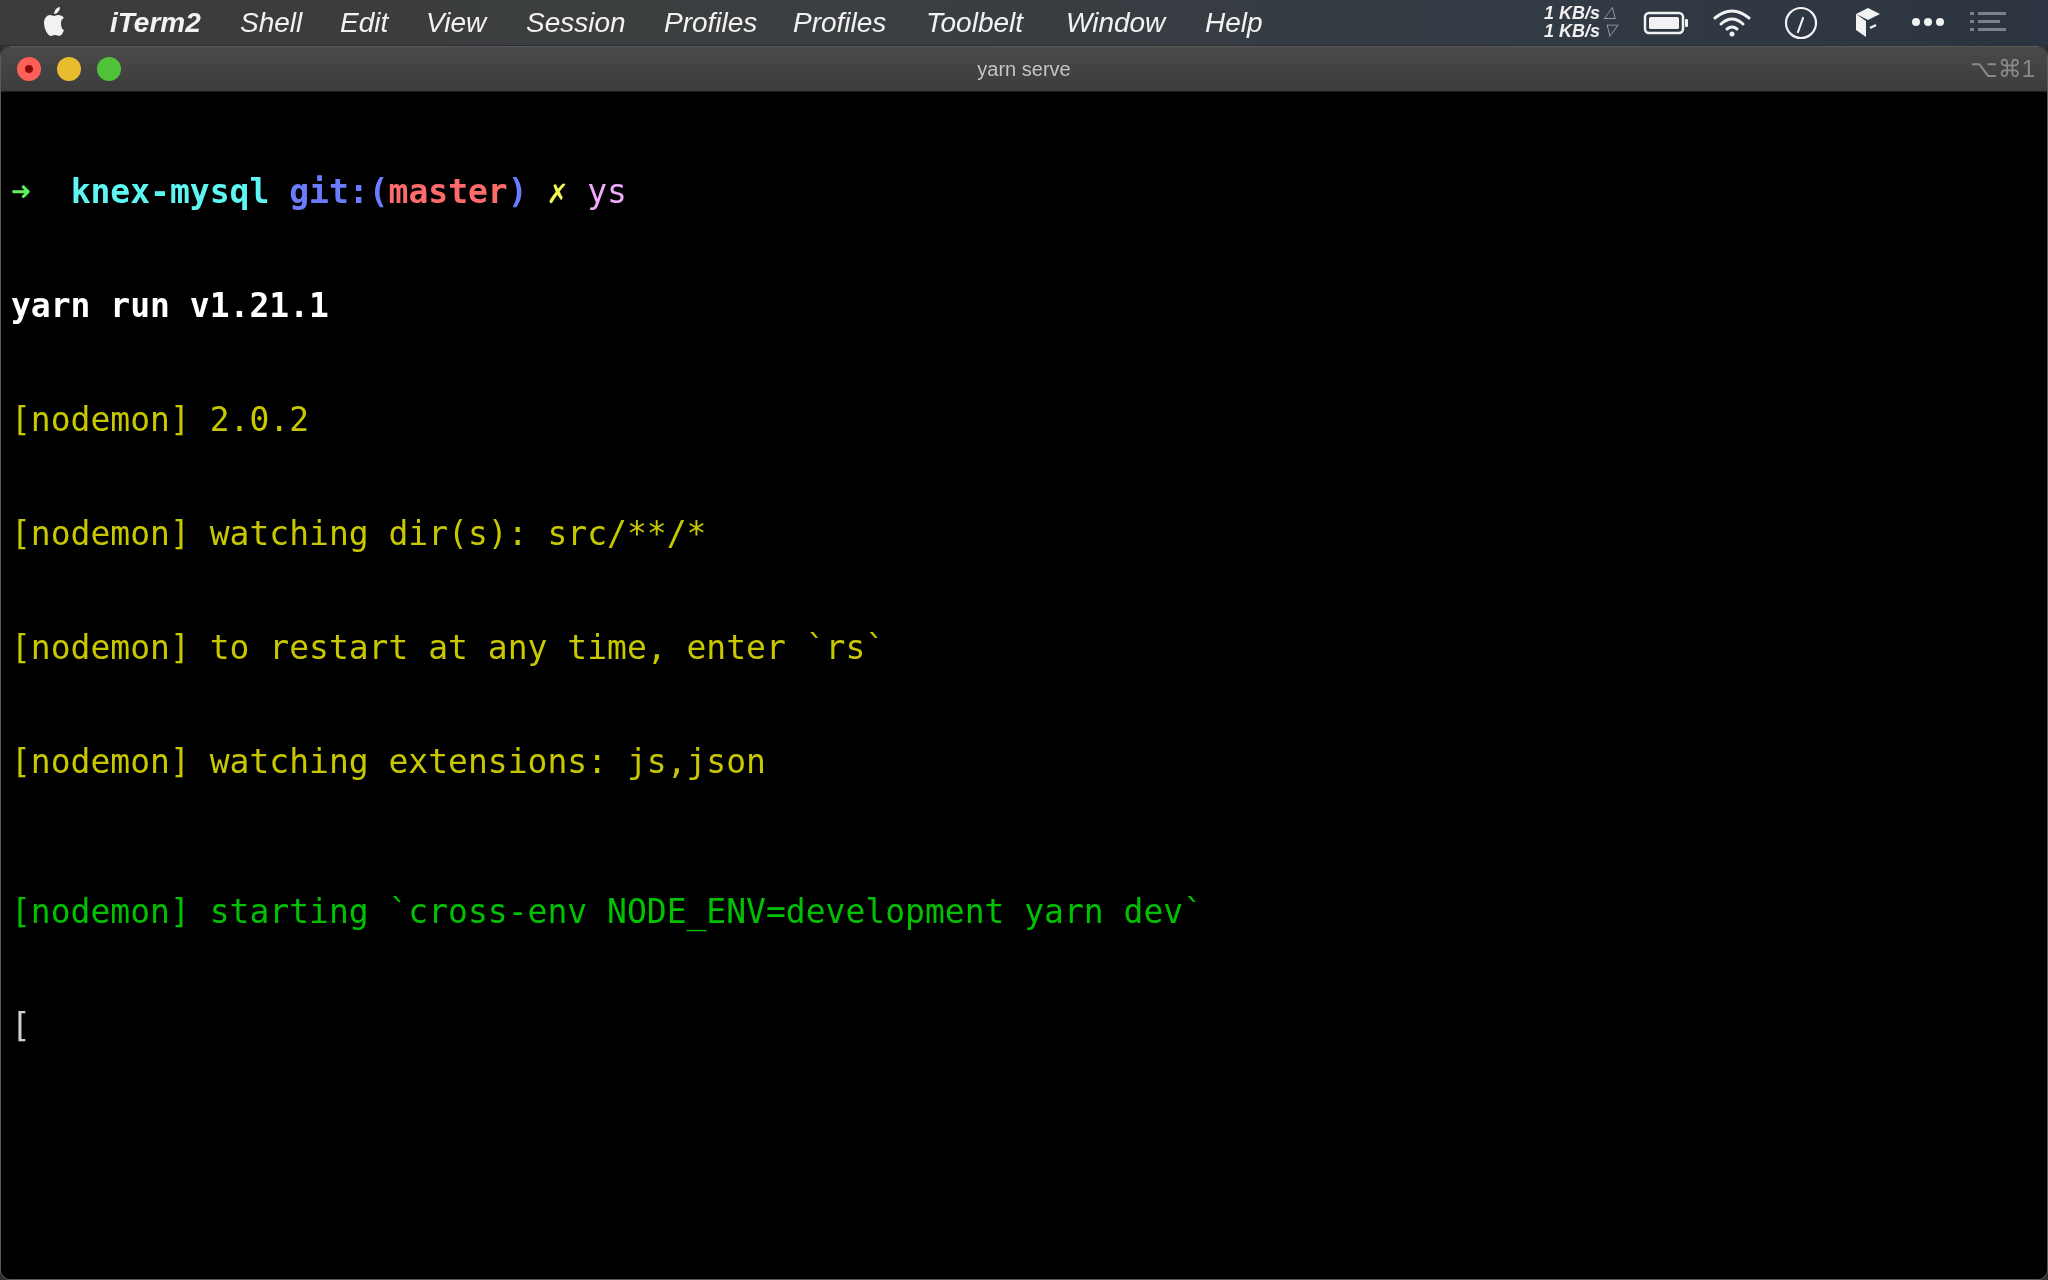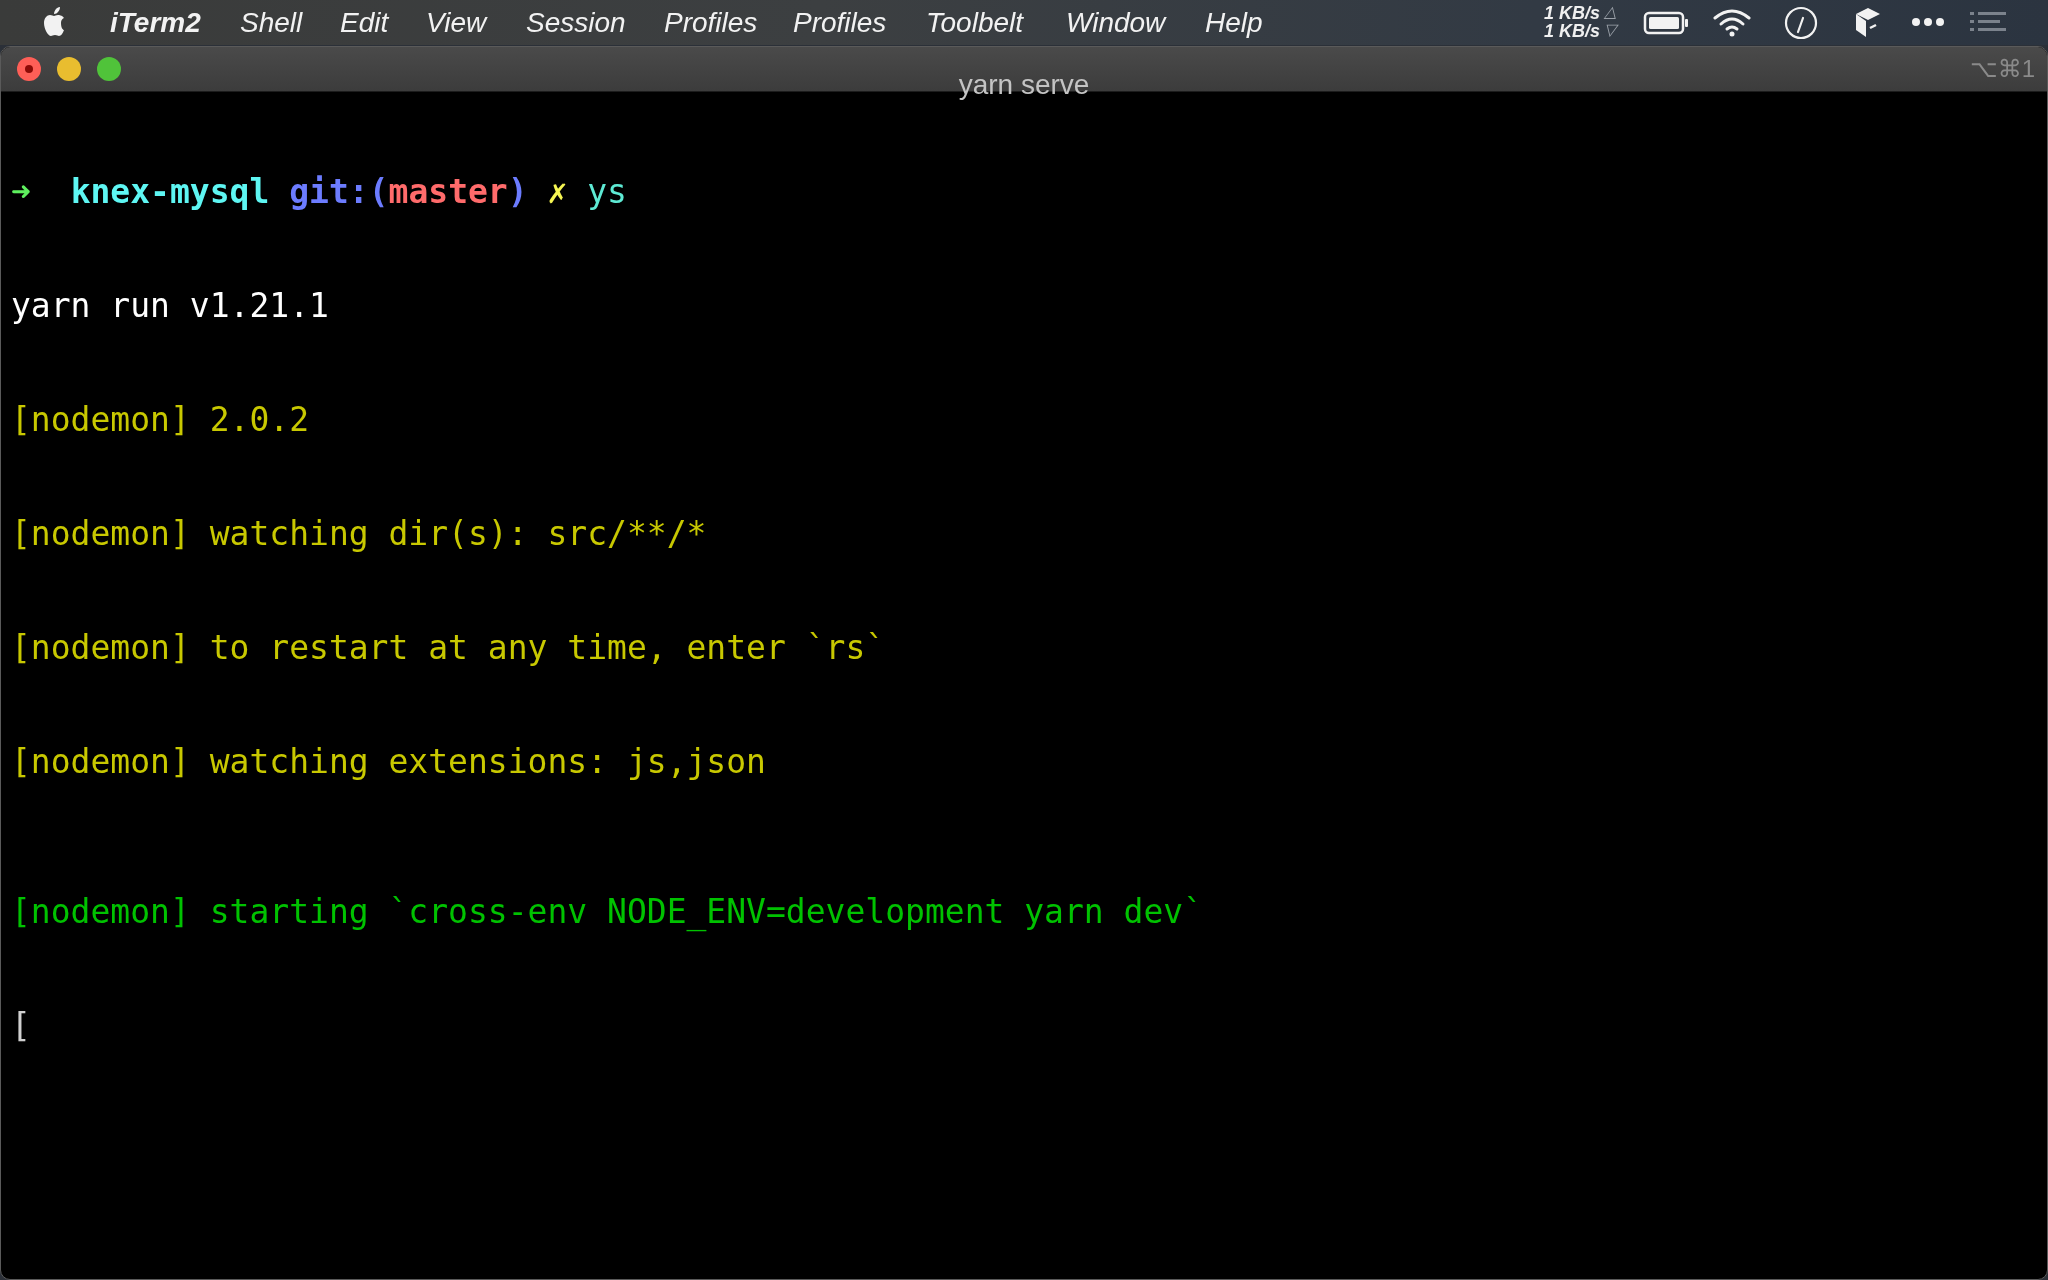--- a/index.html
+++ b/index.html
@@ -30,41 +30,41 @@
     position:absolute; left:0; top:0; width:100%; height:44px;
     background:linear-gradient(#4a4a4a,#3c3c3c);
     border-bottom:1px solid #1c1c1c;
   }
   .light { position:absolute; top:10px; width:24px; height:24px; border-radius:50%; }
   .light.close { left:16px; background:#fe5f57; }
   .light.close::after { content:""; position:absolute; left:8px; top:8px; width:8px; height:8px; border-radius:50%; background:#8c0b07; }
   .light.min { left:56px; background:#e9bd2f; }
   .light.max { left:96px; background:#50c33a; }
   .wintitle {
-    position:absolute; left:0; right:0; top:16px; line-height:44px; text-align:center;
-    color:#c4c4c4; font-size:28px;
+    position:absolute; left:0; right:0; top:0; line-height:44px; text-align:center;
+    color:#c4c4c4; font-size:20px;
   }
   .shortcut {
     position:absolute; right:12px; top:0; line-height:44px; color:#8a8a8a; font-size:24px;
   }
 
   
   .term {
     position:absolute; left:10px; top:50px; right:0; bottom:0;
     font-family:"DejaVu Sans Mono", monospace; font-size:33px; line-height:38px;
     color:#d0d0d0; white-space:pre;
   }
   .line { height:38px; }
   .c-arrow { color:#5ef05e; font-weight:bold; }
   .c-dir { color:#5ef6f3; font-weight:bold; }
   .c-git { color:#6c7cff; font-weight:bold; }
   .c-branch { color:#ff6b6b; font-weight:bold; }
   .c-dirty { color:#f5f552; font-weight:bold; }
-  .c-cmd { color:#5eead4; }
-  .c-white-bold { color:#ffffff; font-weight:normal; }
+  .c-cmd { color:#f0abfc; }
+  .c-white-bold { color:#ffffff; font-weight:bold; }
   .c-gray { color:#6e6e6e; }
   .c-yellow { color:#c8c800; }
   .c-green { color:#00c200;margin-top:36px; }
   .c-plain { color:#d0d0d0; }
 </style>
 </head>
 <body>
 
 <div class="menubar">
   <svg class="apple" viewBox="0 0 30 34">

